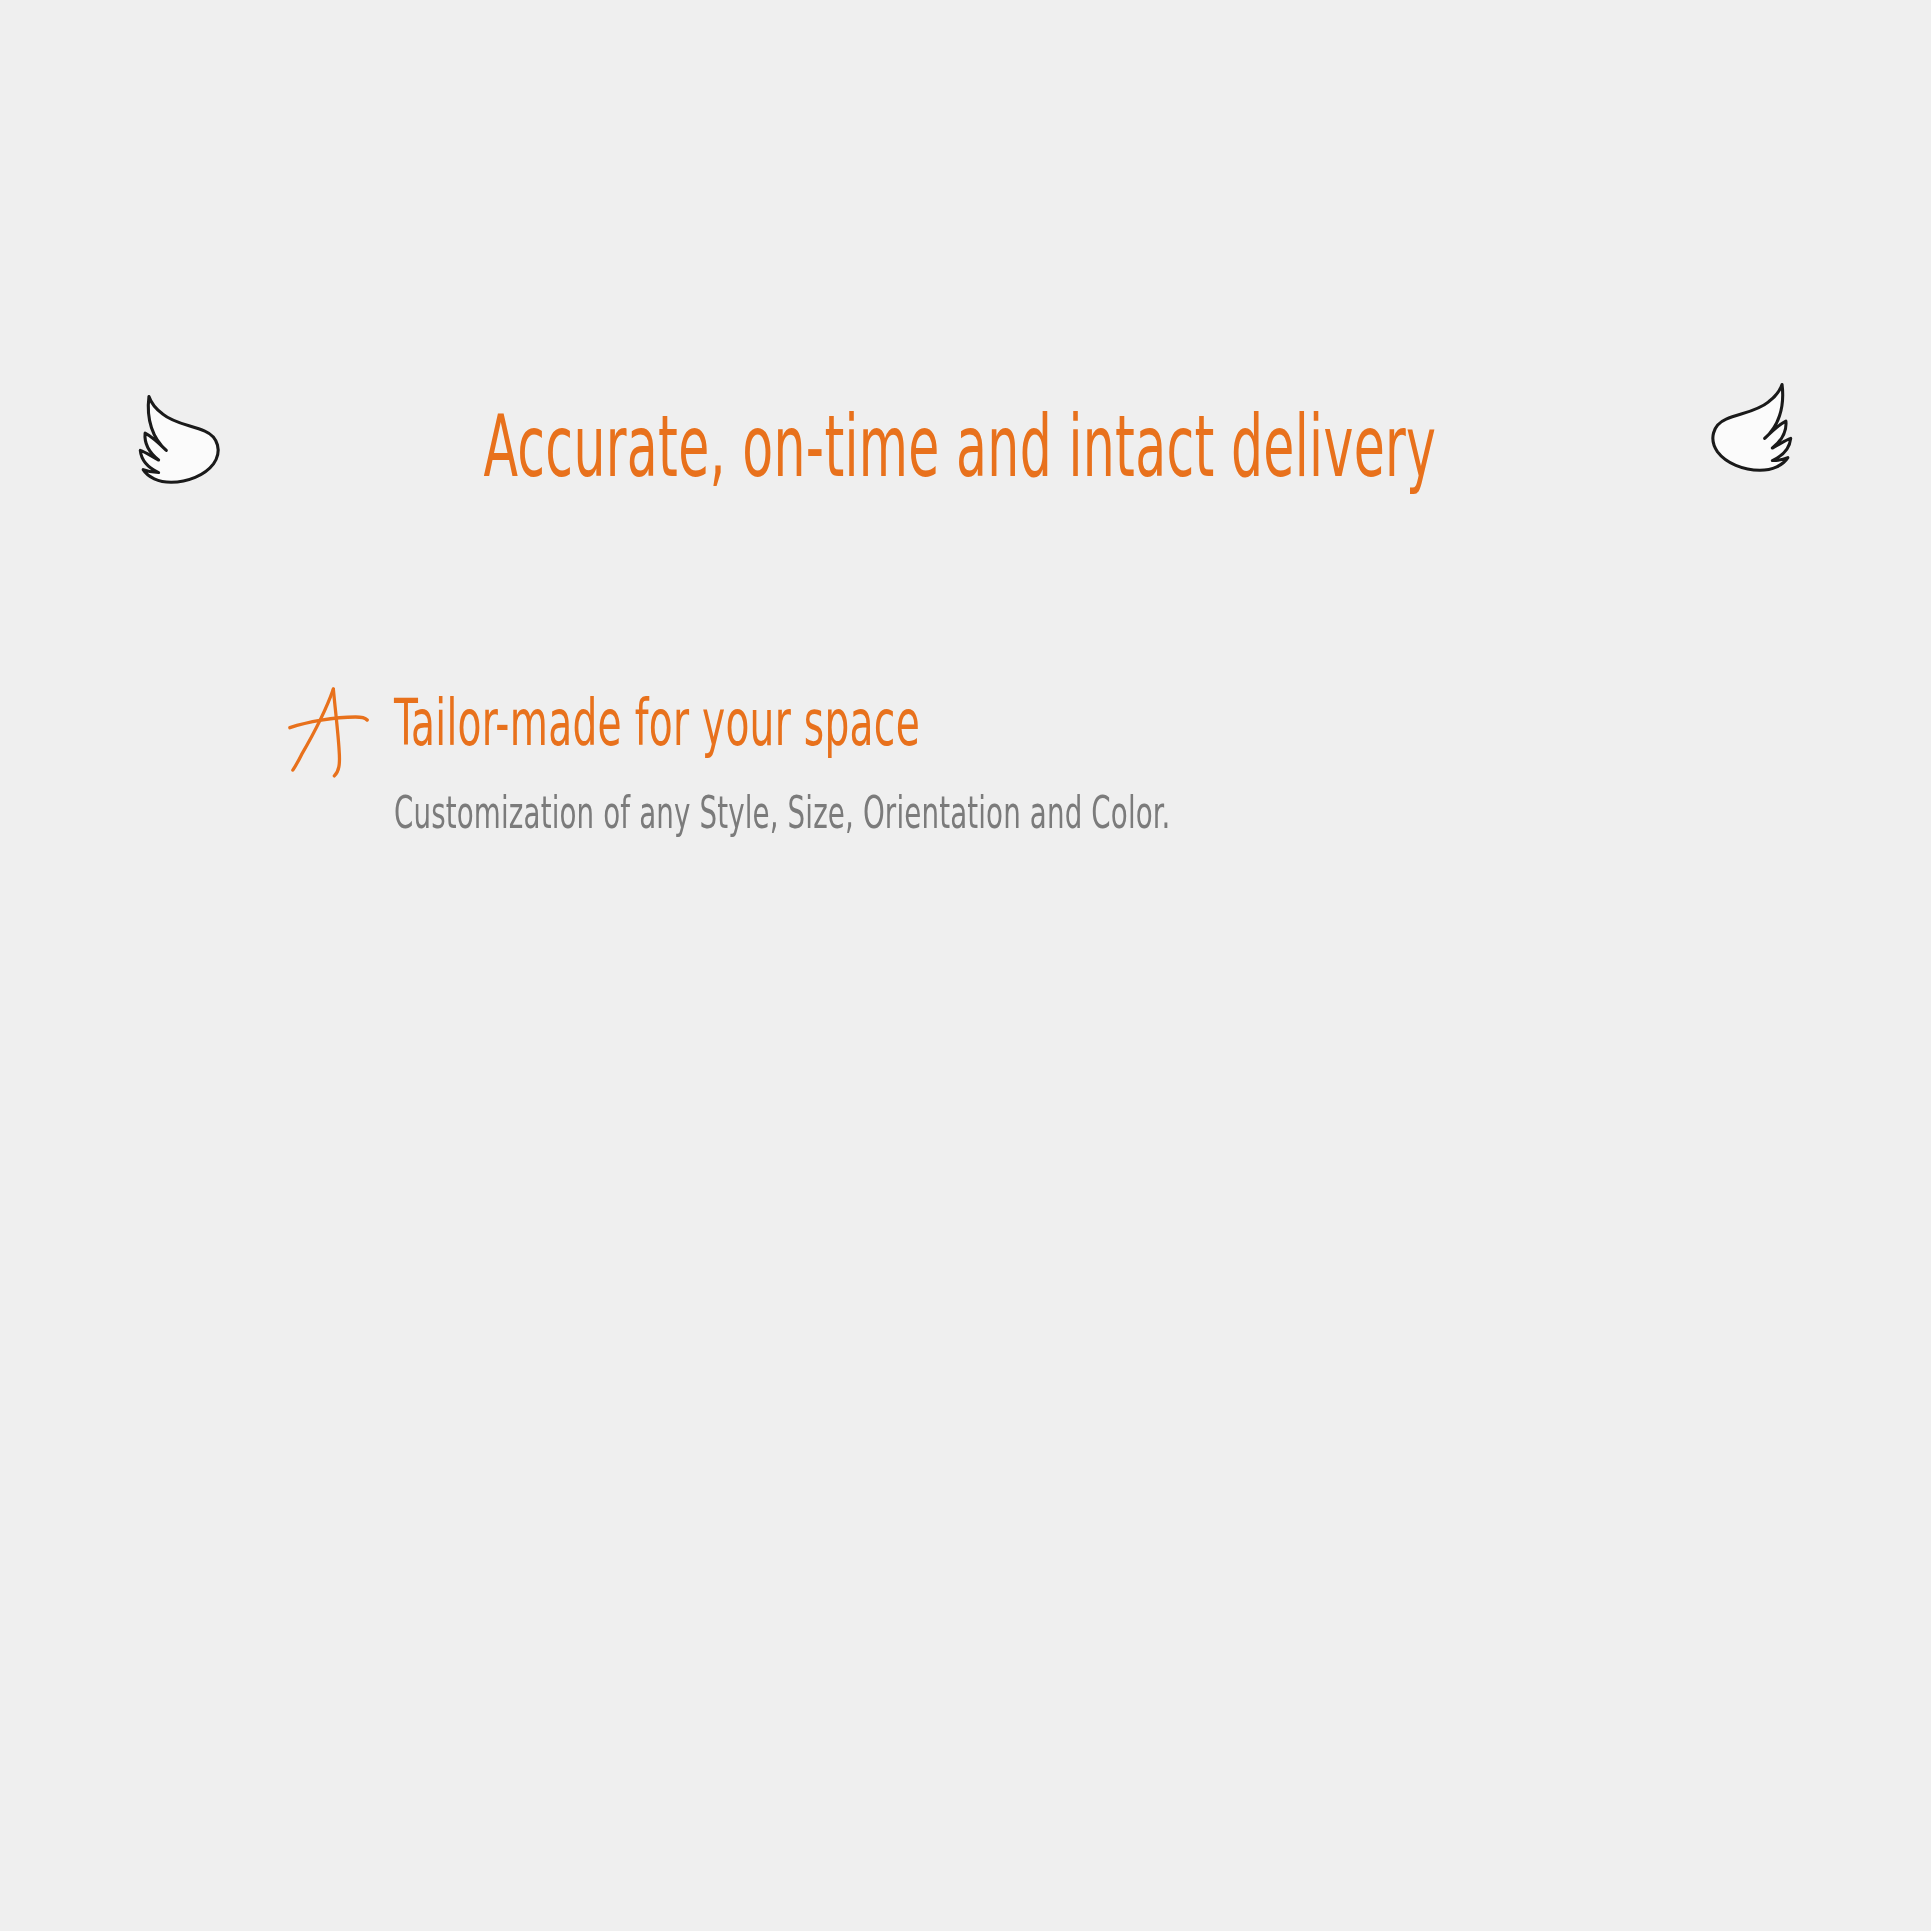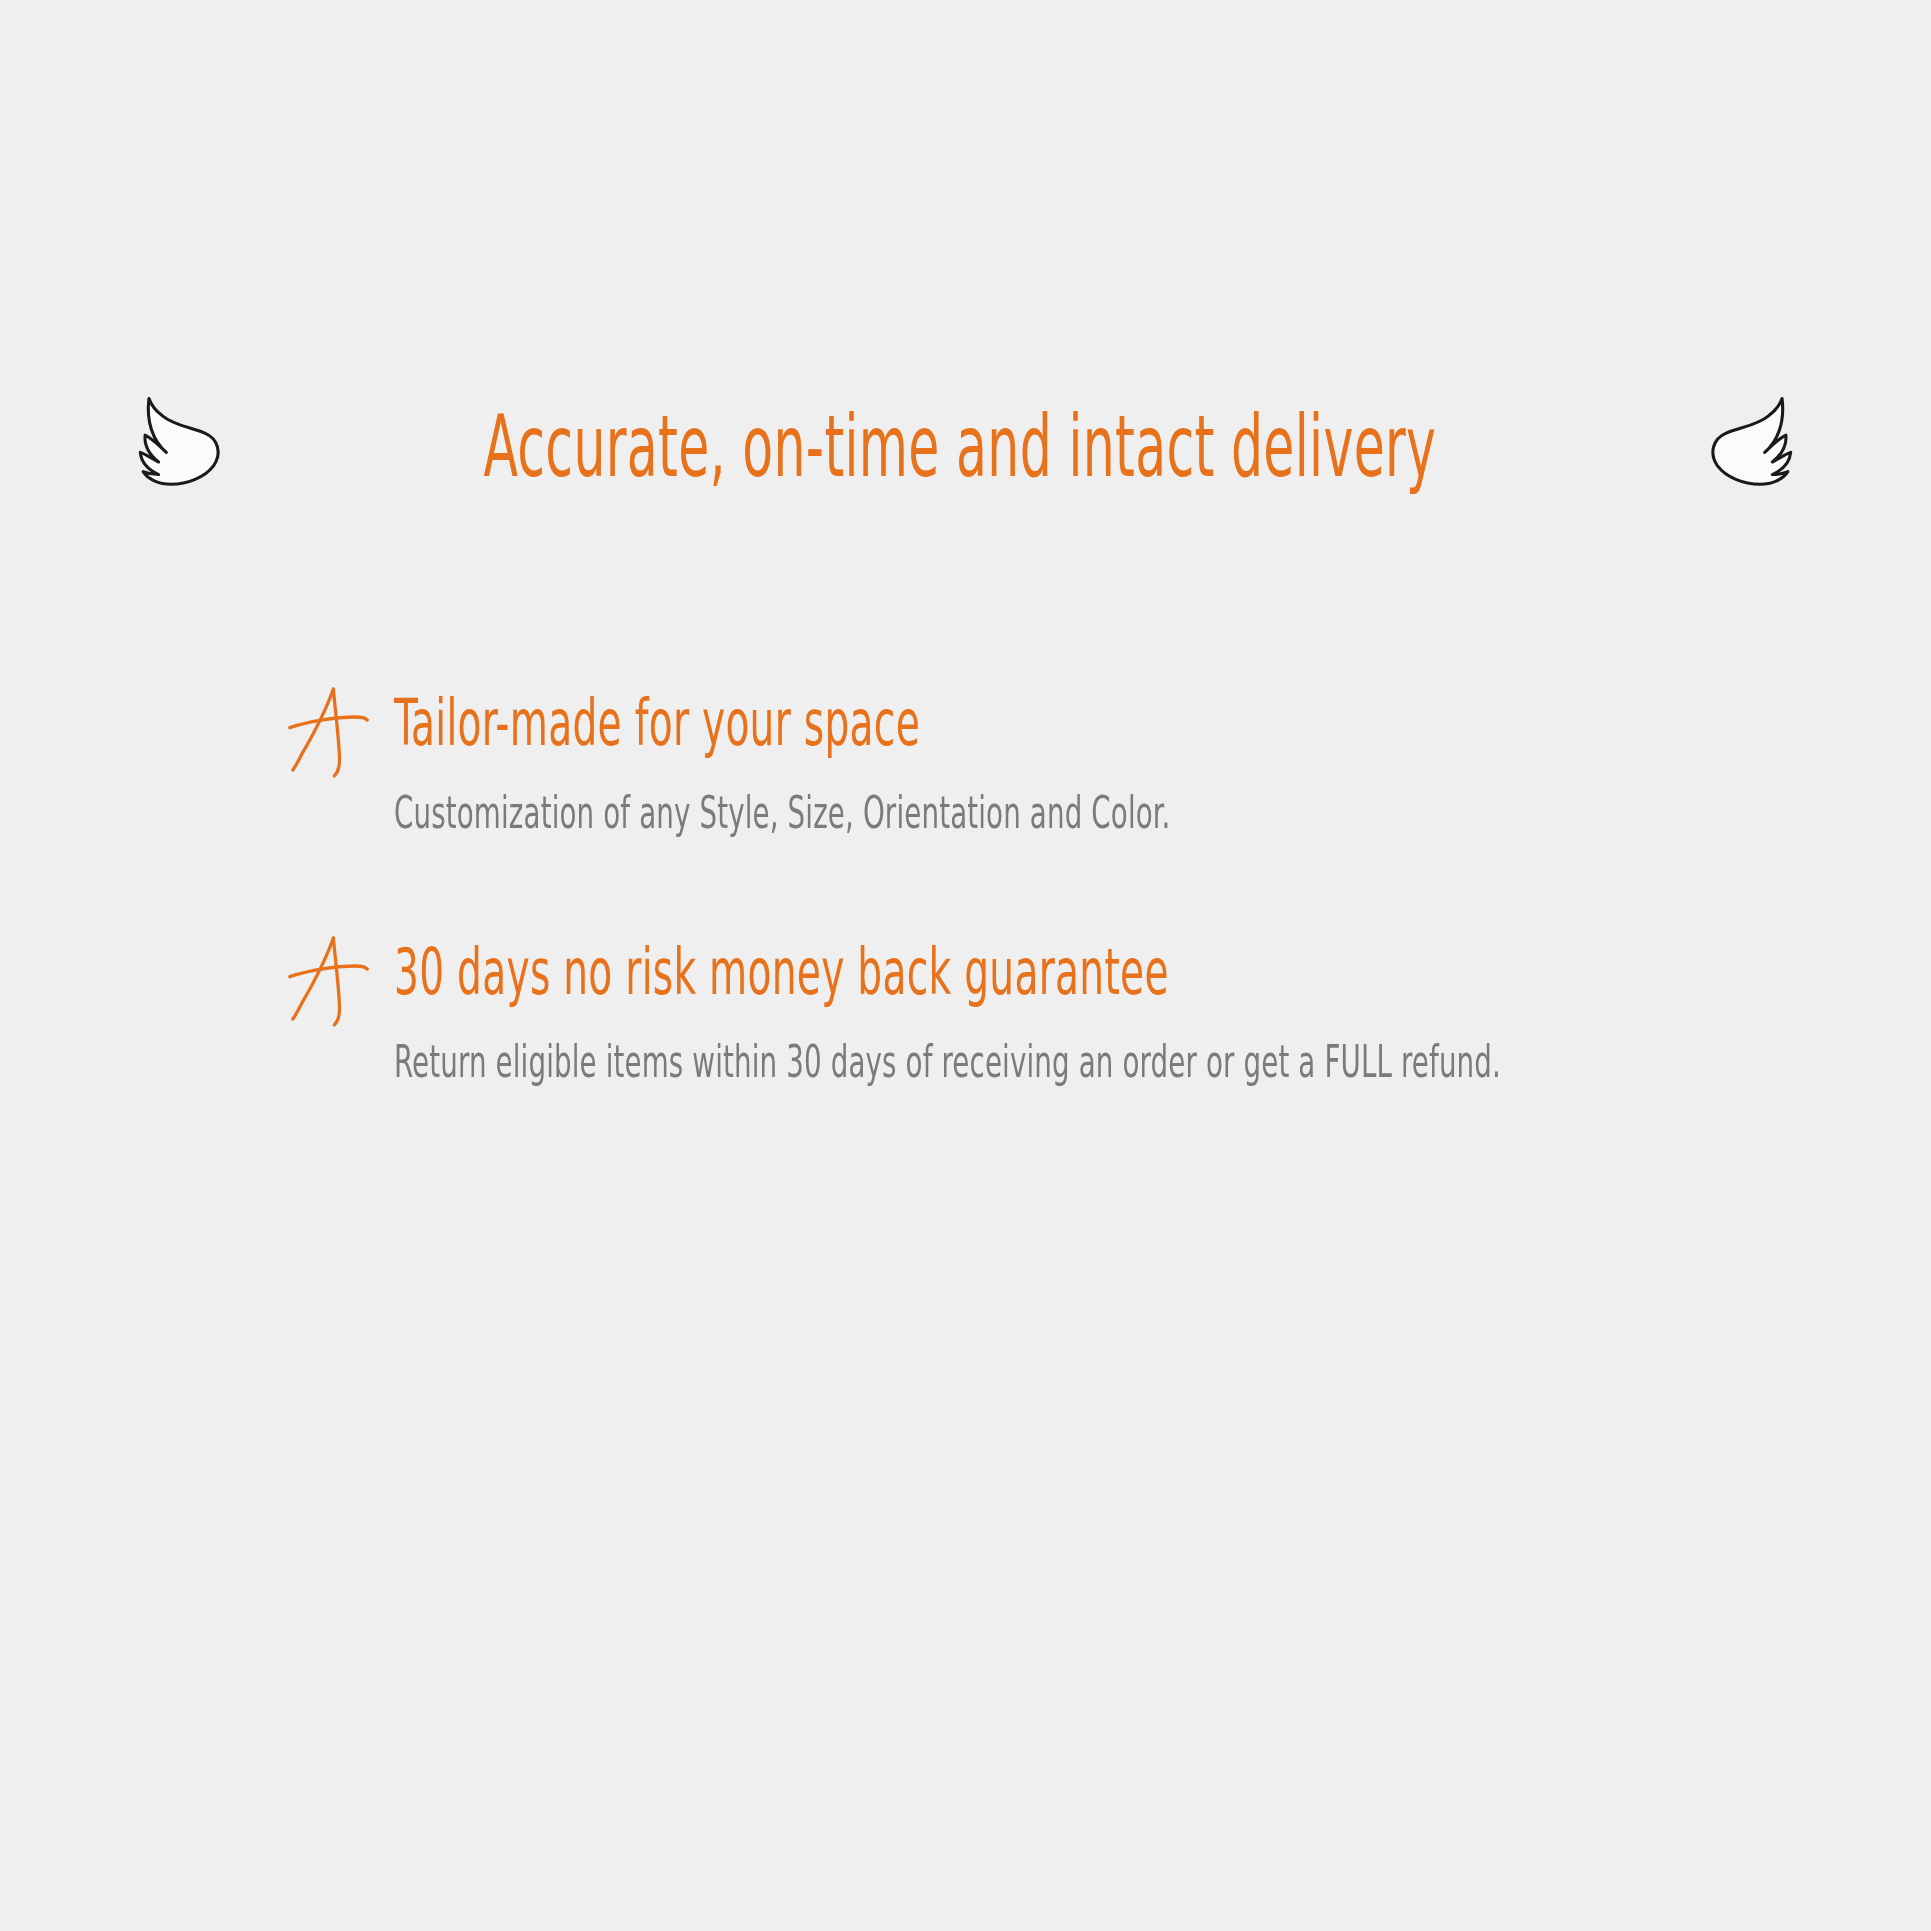--- a/index.html
+++ b/index.html
@@ -43,21 +43,21 @@
     white-space: nowrap;
   }
 
   
   .subtitle-row {
     position: absolute;
     top: 404px;
     left: 0;
     width: 1931px;
     display: flex;
-    align-items: flex-end;
+    align-items: flex-start;
     justify-content: center;
     gap: 0px;
   }
   .wing {
     width: 116px;
     height: 104px;
     flex: 0 0 auto;
     display: block;
   }
   .wing.left  { margin-right: 5.8px;  margin-top: -21px; }
@@ -161,28 +161,17 @@
         <path d="M2 44 C20 38 48 33 70 33 C76 33 80 34 82 36" fill="none" stroke="#e8711c" stroke-width="3.6" stroke-linecap="round"></path>
       </svg>
       <div class="feature-body">
         <div class="feature-title">Tailor-made for your space</div>
         <div class="feature-desc">Customization of any Style, Size, Orientation and Color.</div>
       </div>
     </div>
 
 
 
-    <div class="feature-item">
-      <svg class="bullet-a" viewBox="0 0 86 96">
-        <path d="M47 4 C40 24 28 48 14 72 C10 80 7 85 5 88" fill="none" stroke="#e8711c" stroke-width="3.4" stroke-linecap="round"></path>
-        <path d="M47 4 C49 26 52 50 53 68 C54 82 53 89 48 94" fill="none" stroke="#e8711c" stroke-width="3.4" stroke-linecap="round"></path>
-        <path d="M2 44 C20 38 48 33 70 33 C76 33 80 34 82 36" fill="none" stroke="#e8711c" stroke-width="3.6" stroke-linecap="round"></path>
-      </svg>
-      <div class="feature-body">
-        <div class="feature-title">30 days no risk money back guarantee</div>
-        <div class="feature-desc">Return eligible items within 30 days of receiving an order or get a FULL refund.</div>
-      </div>
-    </div>
 
   </div>
 
 </div>
 
 
 </body></html>

